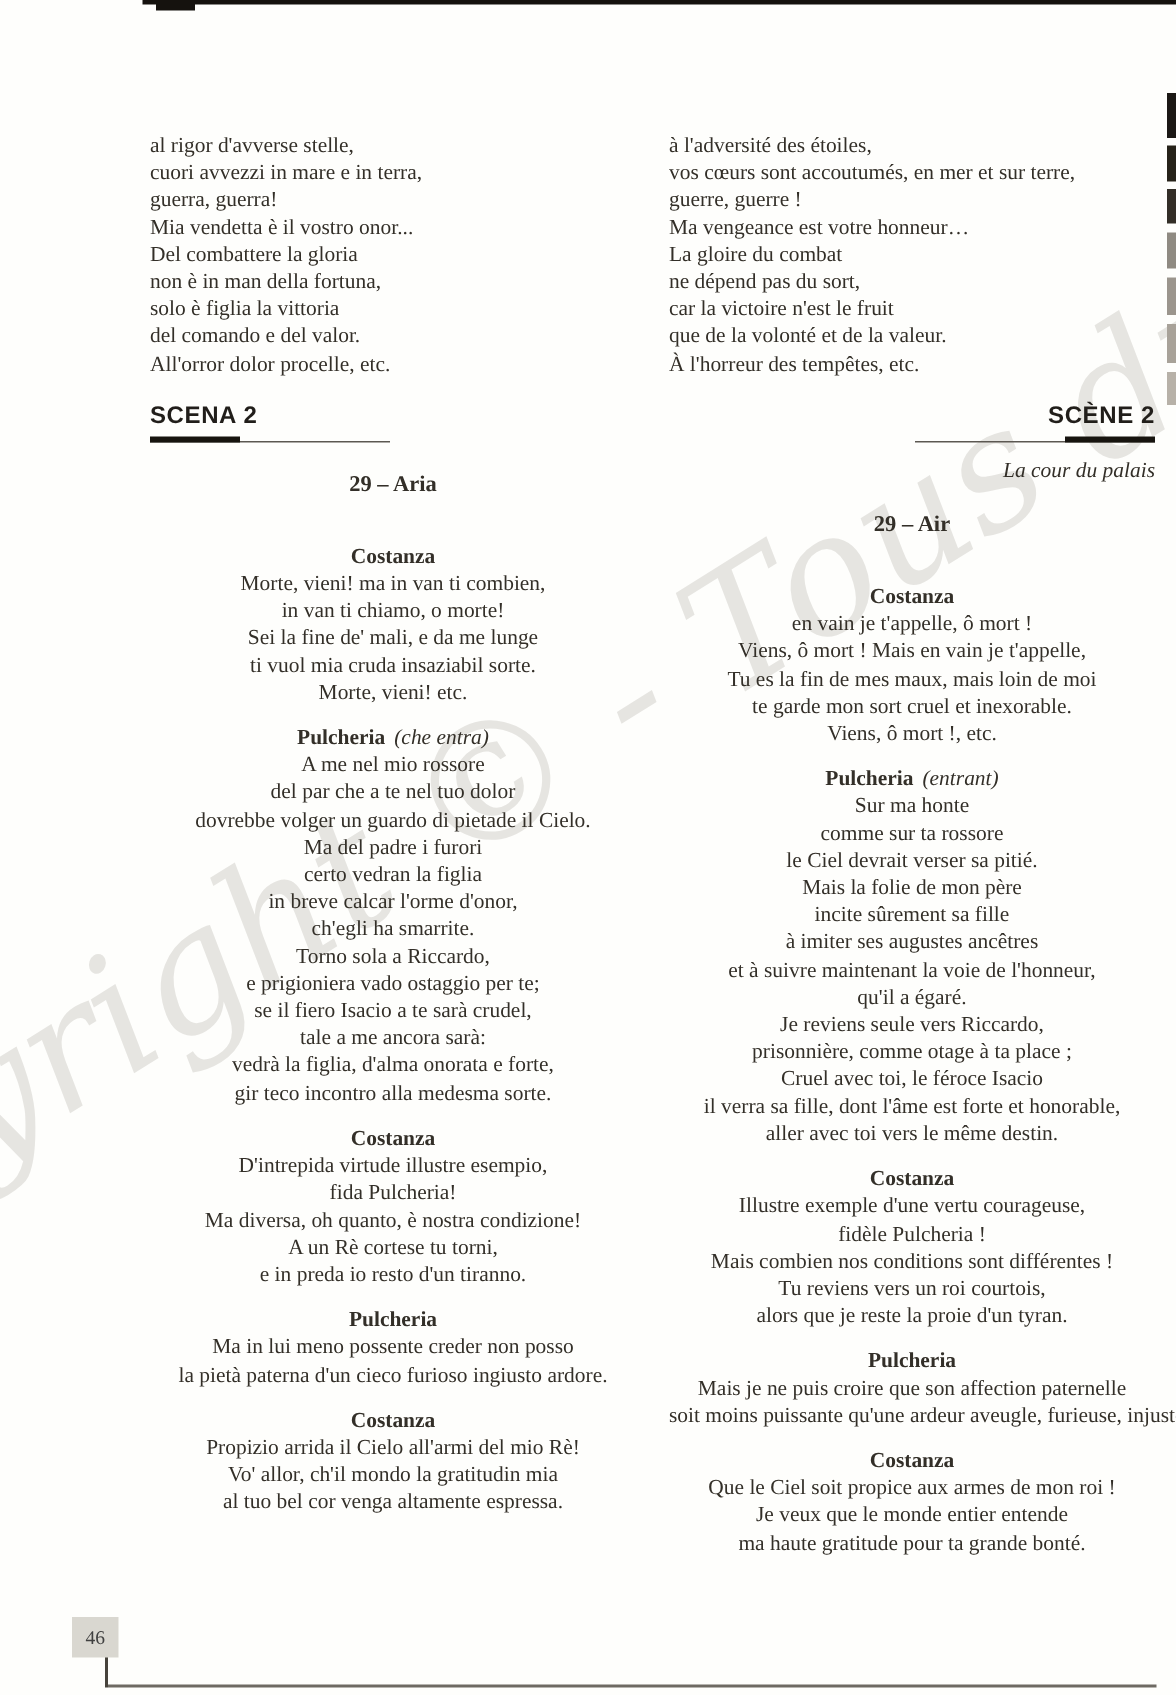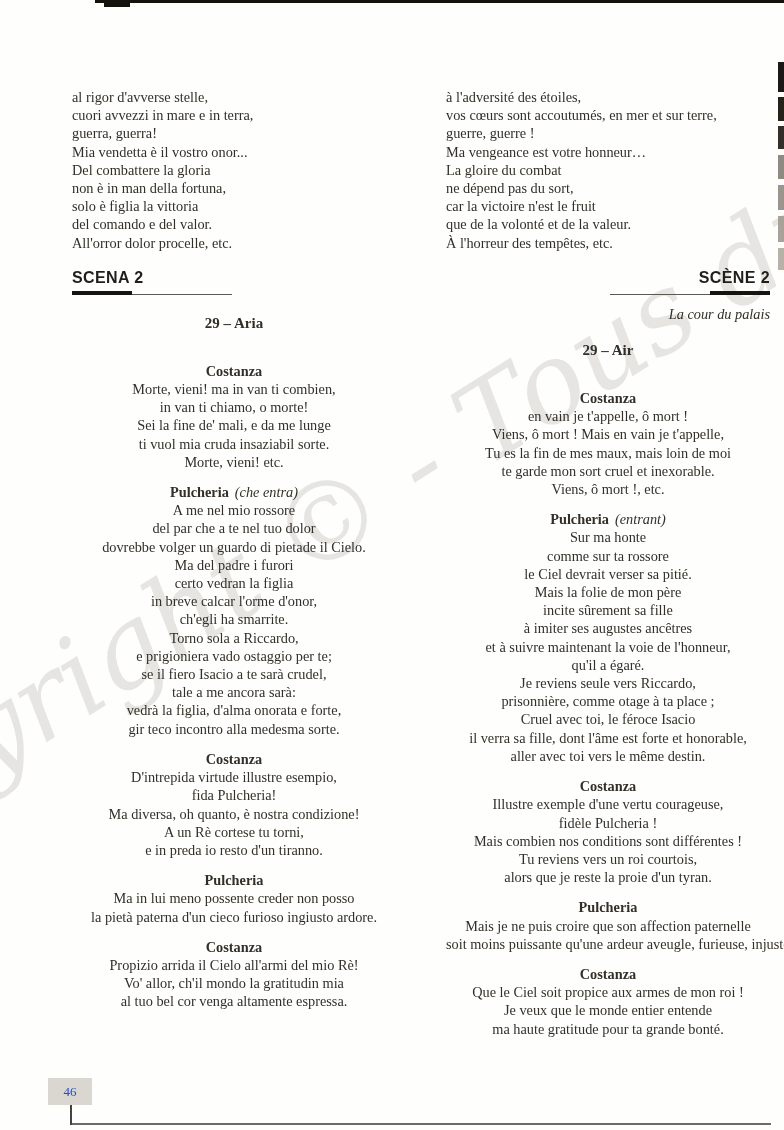--- a/index.html
+++ b/index.html
@@ -12,21 +12,21 @@
   
   .watermark {
     position:absolute; left:-220px; top:800px;
     transform:rotate(-32deg); transform-origin:0 50%;
     font-family:"DejaVu Serif","Liberation Serif",serif;
     font-style:italic; font-size:110px; white-space:nowrap;
     color:rgba(110,104,94,0.17); pointer-events:none;
   }
   
   .col { position:absolute; top:88px; width:324px; font-size:14.3px; line-height:18.2px; }
-  .col.left  { left:72px; }
+  .col.left  { left:100px; }
   .col.right { left:446px; }
   .line { white-space:nowrap; }
   .verse.opening { margin-bottom:16px; }
   .scene-head {
     font-family:"Liberation Sans","DejaVu Sans",sans-serif;
     font-weight:bold; font-size:16px; line-height:20px;
     letter-spacing:0.4px; color:#211e1a;
   }
   .col.right .scene-head { text-align:right; }
   .rule { position:relative; width:160px; height:5px; margin-top:3px; }
@@ -41,23 +41,23 @@
   .speaker { font-weight:bold; }
   .direction { font-style:italic; margin-left:6px; }
   
   .artifact { position:absolute; }
   .top-bar   { left:95px; top:0; width:689px; height:3px; background:#15120e; }
   .top-blob  { left:104px; top:0; width:26px; height:7px; background:#15120e; }
   .edge-dash { left:778px; width:6px; }
   .bottom-line { left:72px; top:1123px; width:699px; height:2px; background:#6e6a63; }
   .corner-vline { left:70px; top:1079px; width:2px; height:46px; background:#47433c; }
   .pagenum-box {
-    left:48px; top:1078px; width:44px; height:27px; background:#d9d7d0;
+    left:48px; top:1078px; width:31px; height:27px; background:#d9d7d0;
     display:flex; align-items:center; justify-content:center;
-    font-size:13px; color:#1d4ed8;
+    font-size:13px; color:#404040;
   }
 </style>
 </head>
 <body>
 
 <div class="page">
 
   <div class="watermark">Copyright © - Tous droits réservés</div>
 
   <div class="col left">

